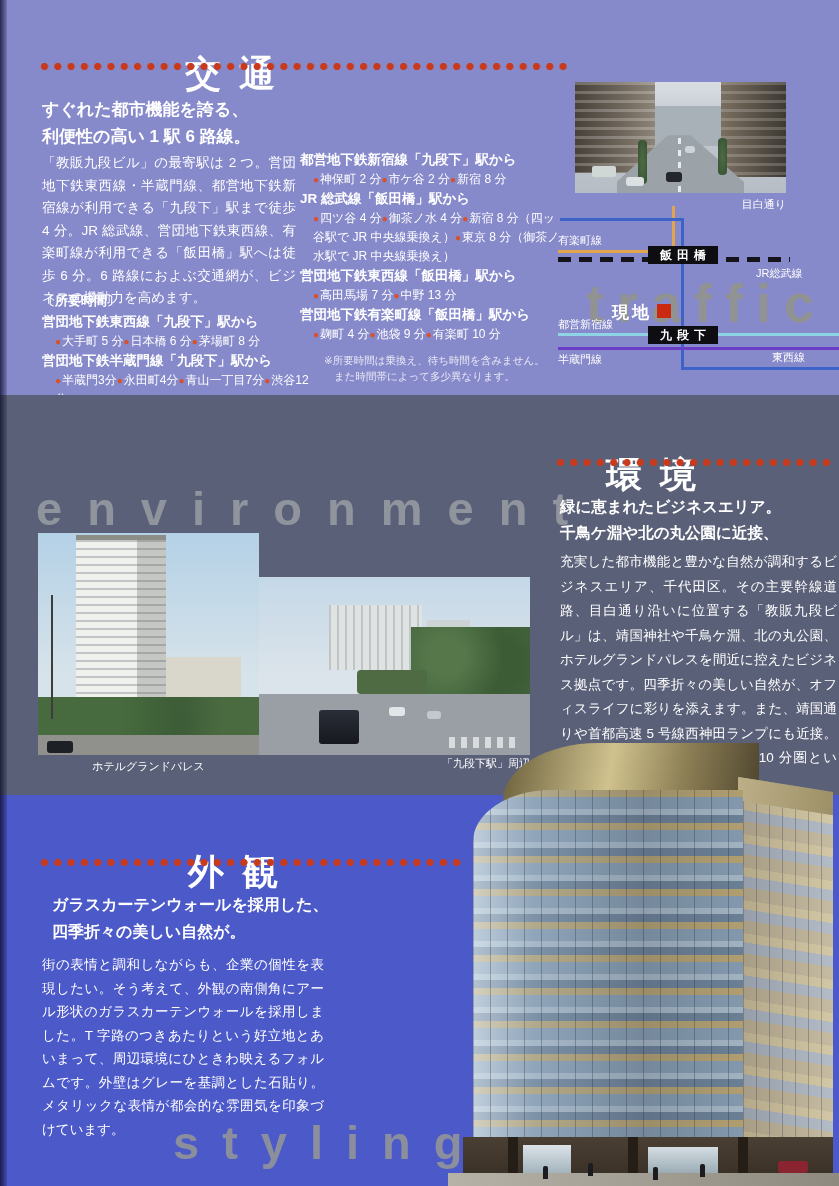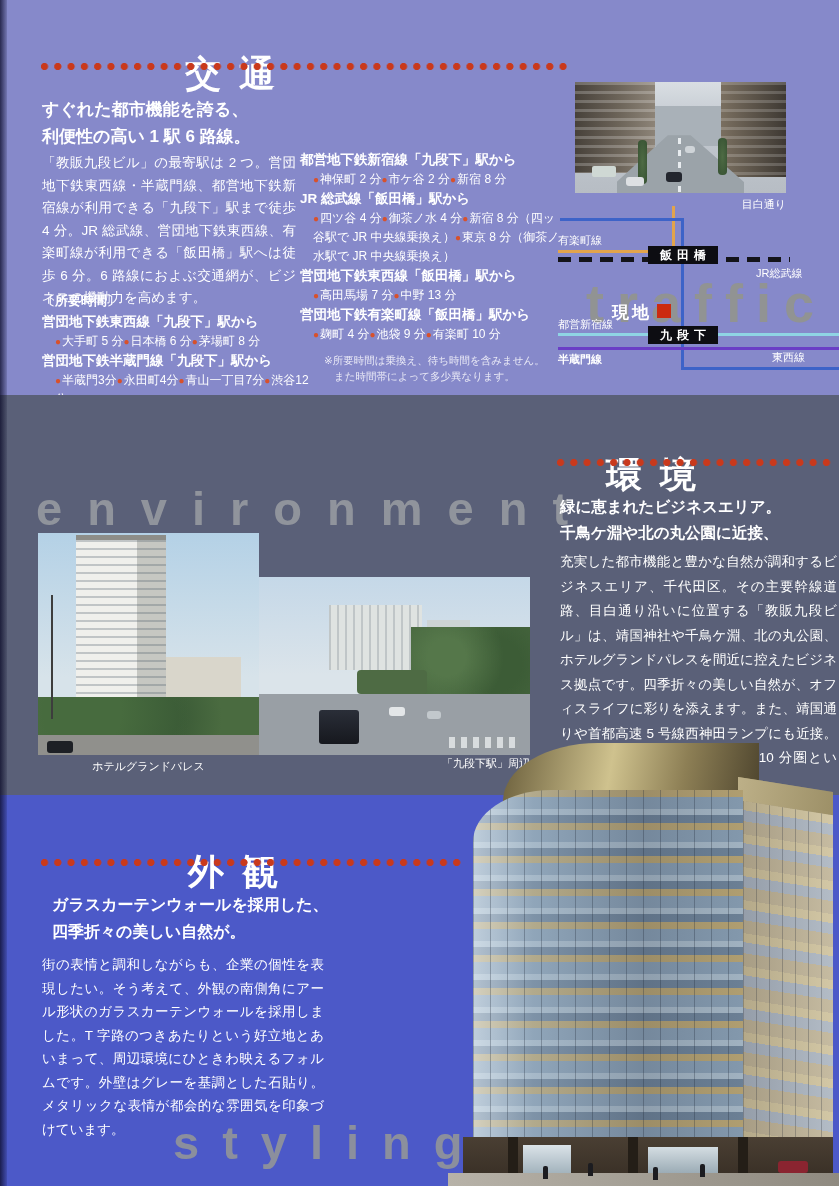--- a/index.html
+++ b/index.html
@@ -218,21 +218,21 @@
       <div id="tozai-v" class="wline"></div>
       <div id="tozai-h2" class="wline"></div>
       <div id="yurakucho-line" class="wline"></div>
       <div id="jr-line" class="wline"></div>
       <div id="shinjuku-line" class="wline"></div>
       <div id="hanzomon-line" class="wline"></div>
 
       <div class="lbl" style="left:2px;top:33px;">有楽町線</div>
       <div class="lbl" style="left:200px;top:66px;">JR総武線</div>
       <div class="lbl" style="left:2px;top:117px;">都営新宿線</div>
-      <div class="lbl" style="left:2px;top:152px;font-weight:bold;">半蔵門線</div>
+      <div class="lbl" style="left:2px;top:152px;">半蔵門線</div>
       <div class="lbl" style="left:216px;top:150px;">東西線</div>
 
       <div id="st-iidabashi" class="stbox">飯田橋</div>
       <div id="st-kudanshita" class="stbox">九段下</div>
       <div id="genchi">現地</div>
       <div id="genchi-sq"></div>
     </div>
   </div>
 
   <div id="sec-env" class="sec">

